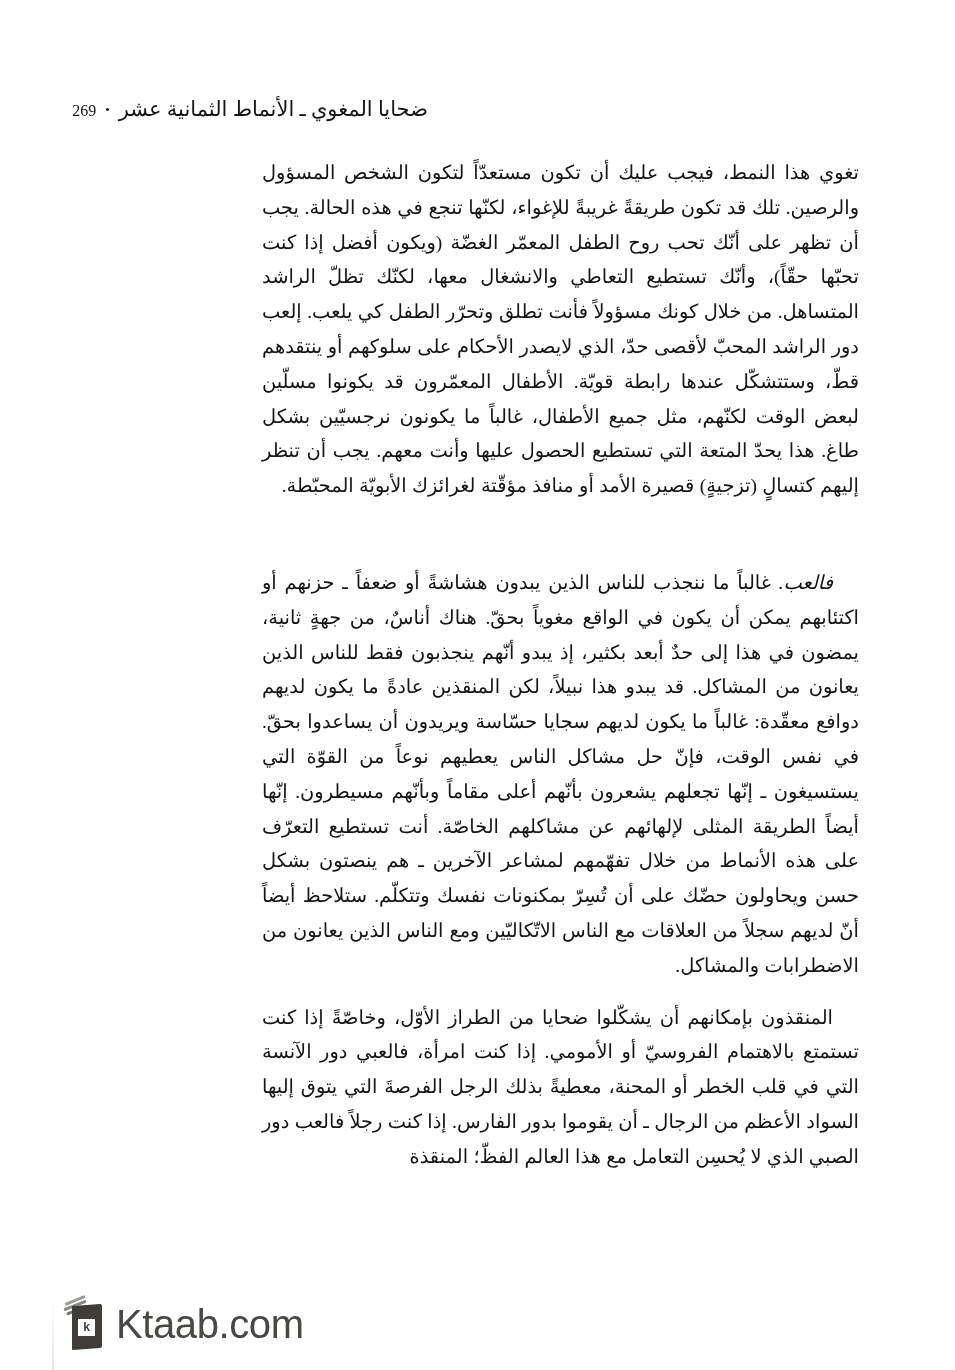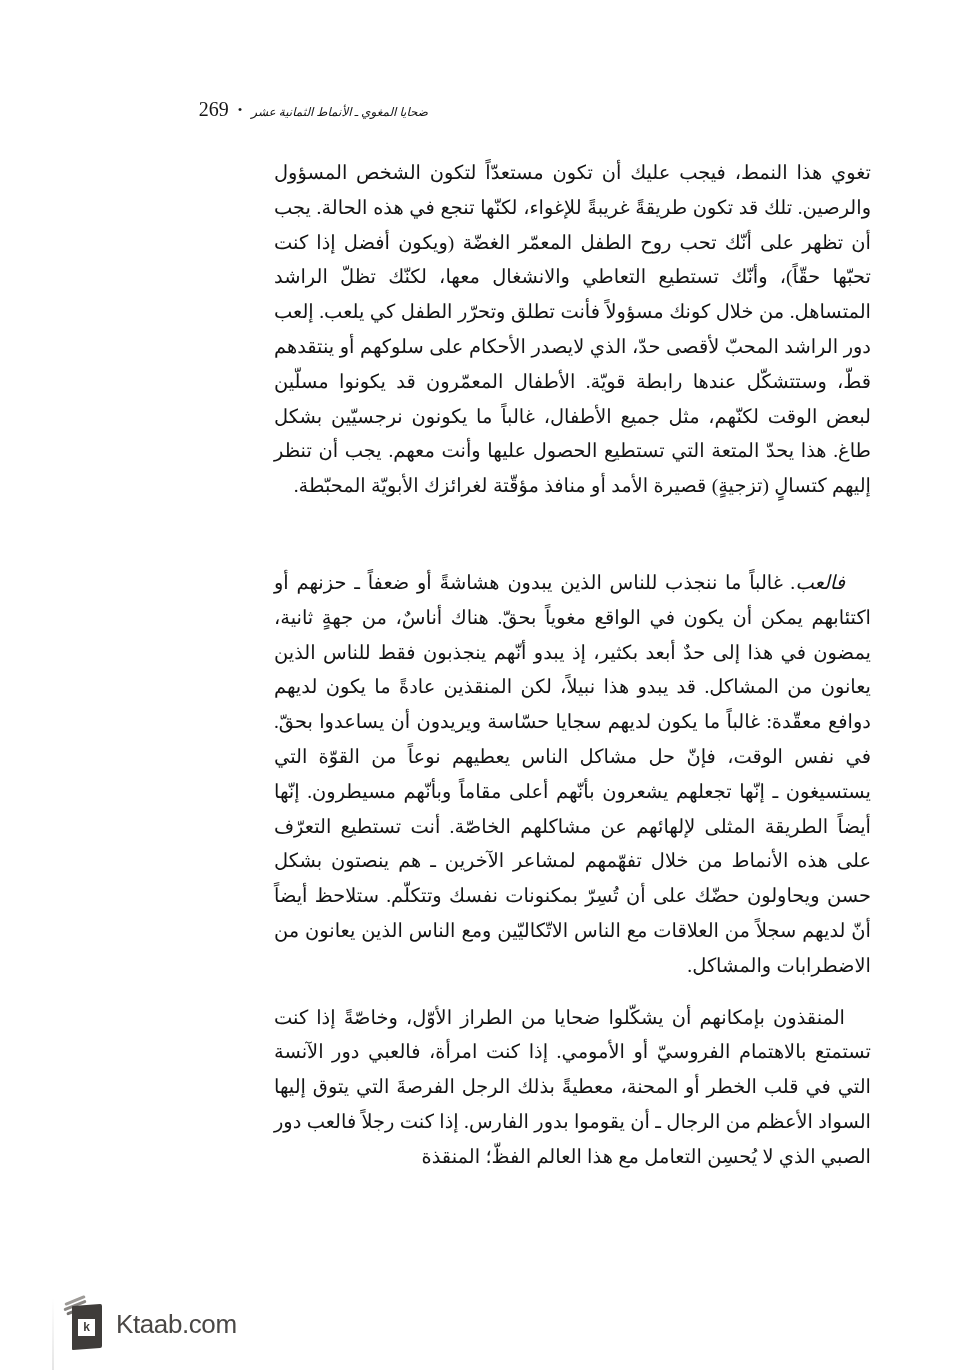--- a/index.html
+++ b/index.html
@@ -33,47 +33,46 @@
     width: 340px;
     height: 32px;
     display: flex;
     flex-direction: row;
     align-items: baseline;
     justify-content: flex-start;
     direction: rtl;
     white-space: nowrap;
   }
   #running-header .hdr-title {
-    font-size: 12px;
+    font-size: 21px;
     line-height: 1;
     letter-spacing: 0;
     color: #151515;
-    font-style: italic;
   }
   #running-header .hdr-sep {
     font-size: 13px;
     line-height: 1;
     margin: 0 9px 0 9px;
     color: #151515;
     position: relative;
     top: -2px;
   }
   #running-header .hdr-pagenum {
-    font-size: 20px;
+    font-size: 16px;
     line-height: 1;
     color: #151515;
     font-family: "Liberation Serif", "DejaVu Serif", serif;
     direction: ltr;
   }
 
   
   #text-column {
     position: absolute;
     top: 156px;
-    right: 84px;           
+    right: 96px;           
     width: 597px;          
     direction: rtl;
     text-align: justify;
     text-justify: inter-word;
   }
 
   .para {
     font-size: 19.4px;
     line-height: 34.8px;
     text-align: justify;
@@ -153,21 +152,21 @@
     background: #ffffff;
     color: #3f3c3a;
     font-family: "Liberation Sans", sans-serif;
     font-size: 12px;
     font-weight: 700;
     line-height: 17px;
     text-align: center;
   }
   #watermark .wm-text {
     font-family: "Liberation Sans", sans-serif;
-    font-size: 26px;
+    font-size: 40px;
     color: #4a4745;
     letter-spacing: -0.4px;
     line-height: 1;
     position: relative;
     top: 1px;
   }
 
   
   #scan-edge {
     position: absolute;

